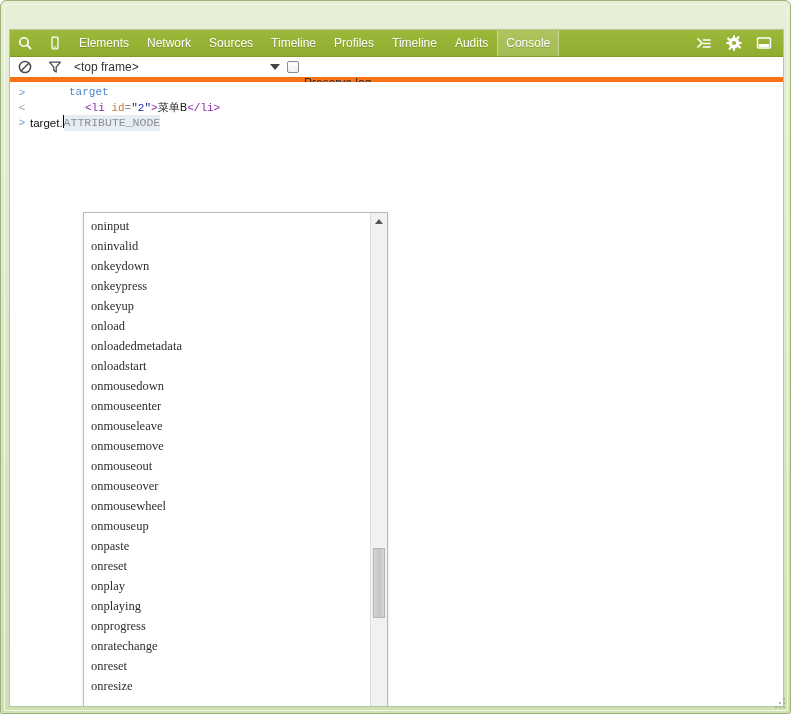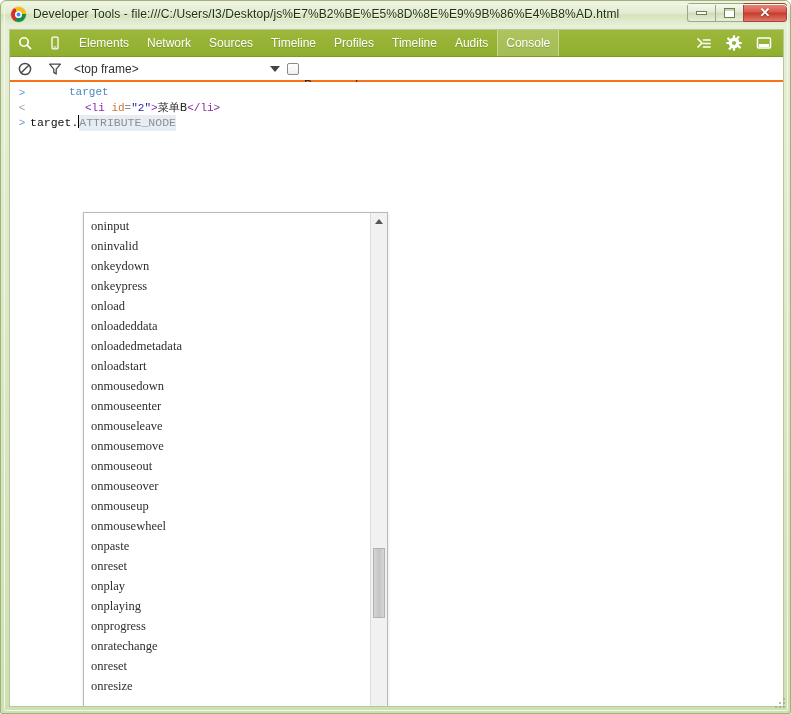--- a/index.html
+++ b/index.html
@@ -184,21 +184,21 @@
     align-items: stretch;
     flex: 0 0 auto;
     margin-right: 4px;
   }
 
   
   .dt-filterbar {
     height: 25px;
     box-sizing: border-box;
     background: #ffffff;
-    border-bottom: 2px solid #f97316;
+    border-bottom: 5px solid #f97316;
     display: flex;
     align-items: center;
     position: relative;
   }
   .fb-icon {
     width: 30px;
     display: flex;
     align-items: center;
     justify-content: center;
     flex: 0 0 auto;
@@ -277,21 +277,21 @@
   .result-indent { padding-left: 16px; }
 
   
   .prompt-row {
     display: flex;
     align-items: flex-start;
     height: 16px;
     padding-left: 4px;
   }
   .prompt-text {
-    font-family: Liberation Mono, monospace;
+    font-family: Liberation Sans, sans-serif;
     font-size: 11.5px;
     color: #111111;
     line-height: 16px;
     white-space: pre;
   }
   .caret {
     display: inline-block;
     width: 1px;
     height: 13px;
     background: #000000;
@@ -390,36 +390,20 @@
     background: #9cb07c;
     width: 2px; height: 2px;
     border-radius: 1px;
   }
 </style>
 </head>
 <body>
 
 <div class="window">
 
-  <div class="titlebar">
-    <span class="chrome-logo"></span>
-    <span class="title-text">Developer Tools - file:///C:/Users/I3/Desktop/js%E7%B2%BE%E5%8D%8E%E9%9B%86%E4%B8%AD.html</span>
-
-    <div class="win-controls">
-      <div class="win-btn min">
-        <span class="glyph-min"></span>
-      </div>
-      <div class="win-btn max">
-        <span class="glyph-max"></span>
-      </div>
-      <div class="win-btn close">
-        <span class="glyph-close">✕</span>
-      </div>
-    </div>
-  </div>
 
   <div class="devtools">
 
     <div class="dt-toolbar">
       <div class="tb-icon">
         <svg width="14" height="14" viewBox="0 0 14 14">
           <circle cx="6" cy="6" r="4.2" fill="none" stroke="#ffffff" stroke-width="1.6"></circle>
           <line x1="9.2" y1="9.2" x2="12.6" y2="12.6" stroke="#ffffff" stroke-width="1.8" stroke-linecap="round"></line>
         </svg>
       </div>
@@ -513,32 +497,32 @@
           <span class="caret"></span>
           <span class="ghost">ATTRIBUTE_NODE</span>
       </div>
 
       <div class="ac-popup">
         <div class="ac-list">
           <div class="ac-item">oninput</div>
           <div class="ac-item">oninvalid</div>
           <div class="ac-item">onkeydown</div>
           <div class="ac-item">onkeypress</div>
+          <div class="ac-item">onkeyup</div>
           <div class="ac-item">onload</div>
-          <div class="ac-item">onloadeddata</div>
           <div class="ac-item">onloadedmetadata</div>
           <div class="ac-item">onloadstart</div>
           <div class="ac-item">onmousedown</div>
           <div class="ac-item">onmouseenter</div>
           <div class="ac-item">onmouseleave</div>
           <div class="ac-item">onmousemove</div>
           <div class="ac-item">onmouseout</div>
           <div class="ac-item">onmouseover</div>
+          <div class="ac-item">onmousewheel</div>
           <div class="ac-item">onmouseup</div>
-          <div class="ac-item">onmousewheel</div>
           <div class="ac-item">onpaste</div>
           <div class="ac-item">onreset</div>
           <div class="ac-item">onplay</div>
           <div class="ac-item">onplaying</div>
           <div class="ac-item">onprogress</div>
           <div class="ac-item">onratechange</div>
           <div class="ac-item">onreset</div>
           <div class="ac-item">onresize</div>
 
         </div>

